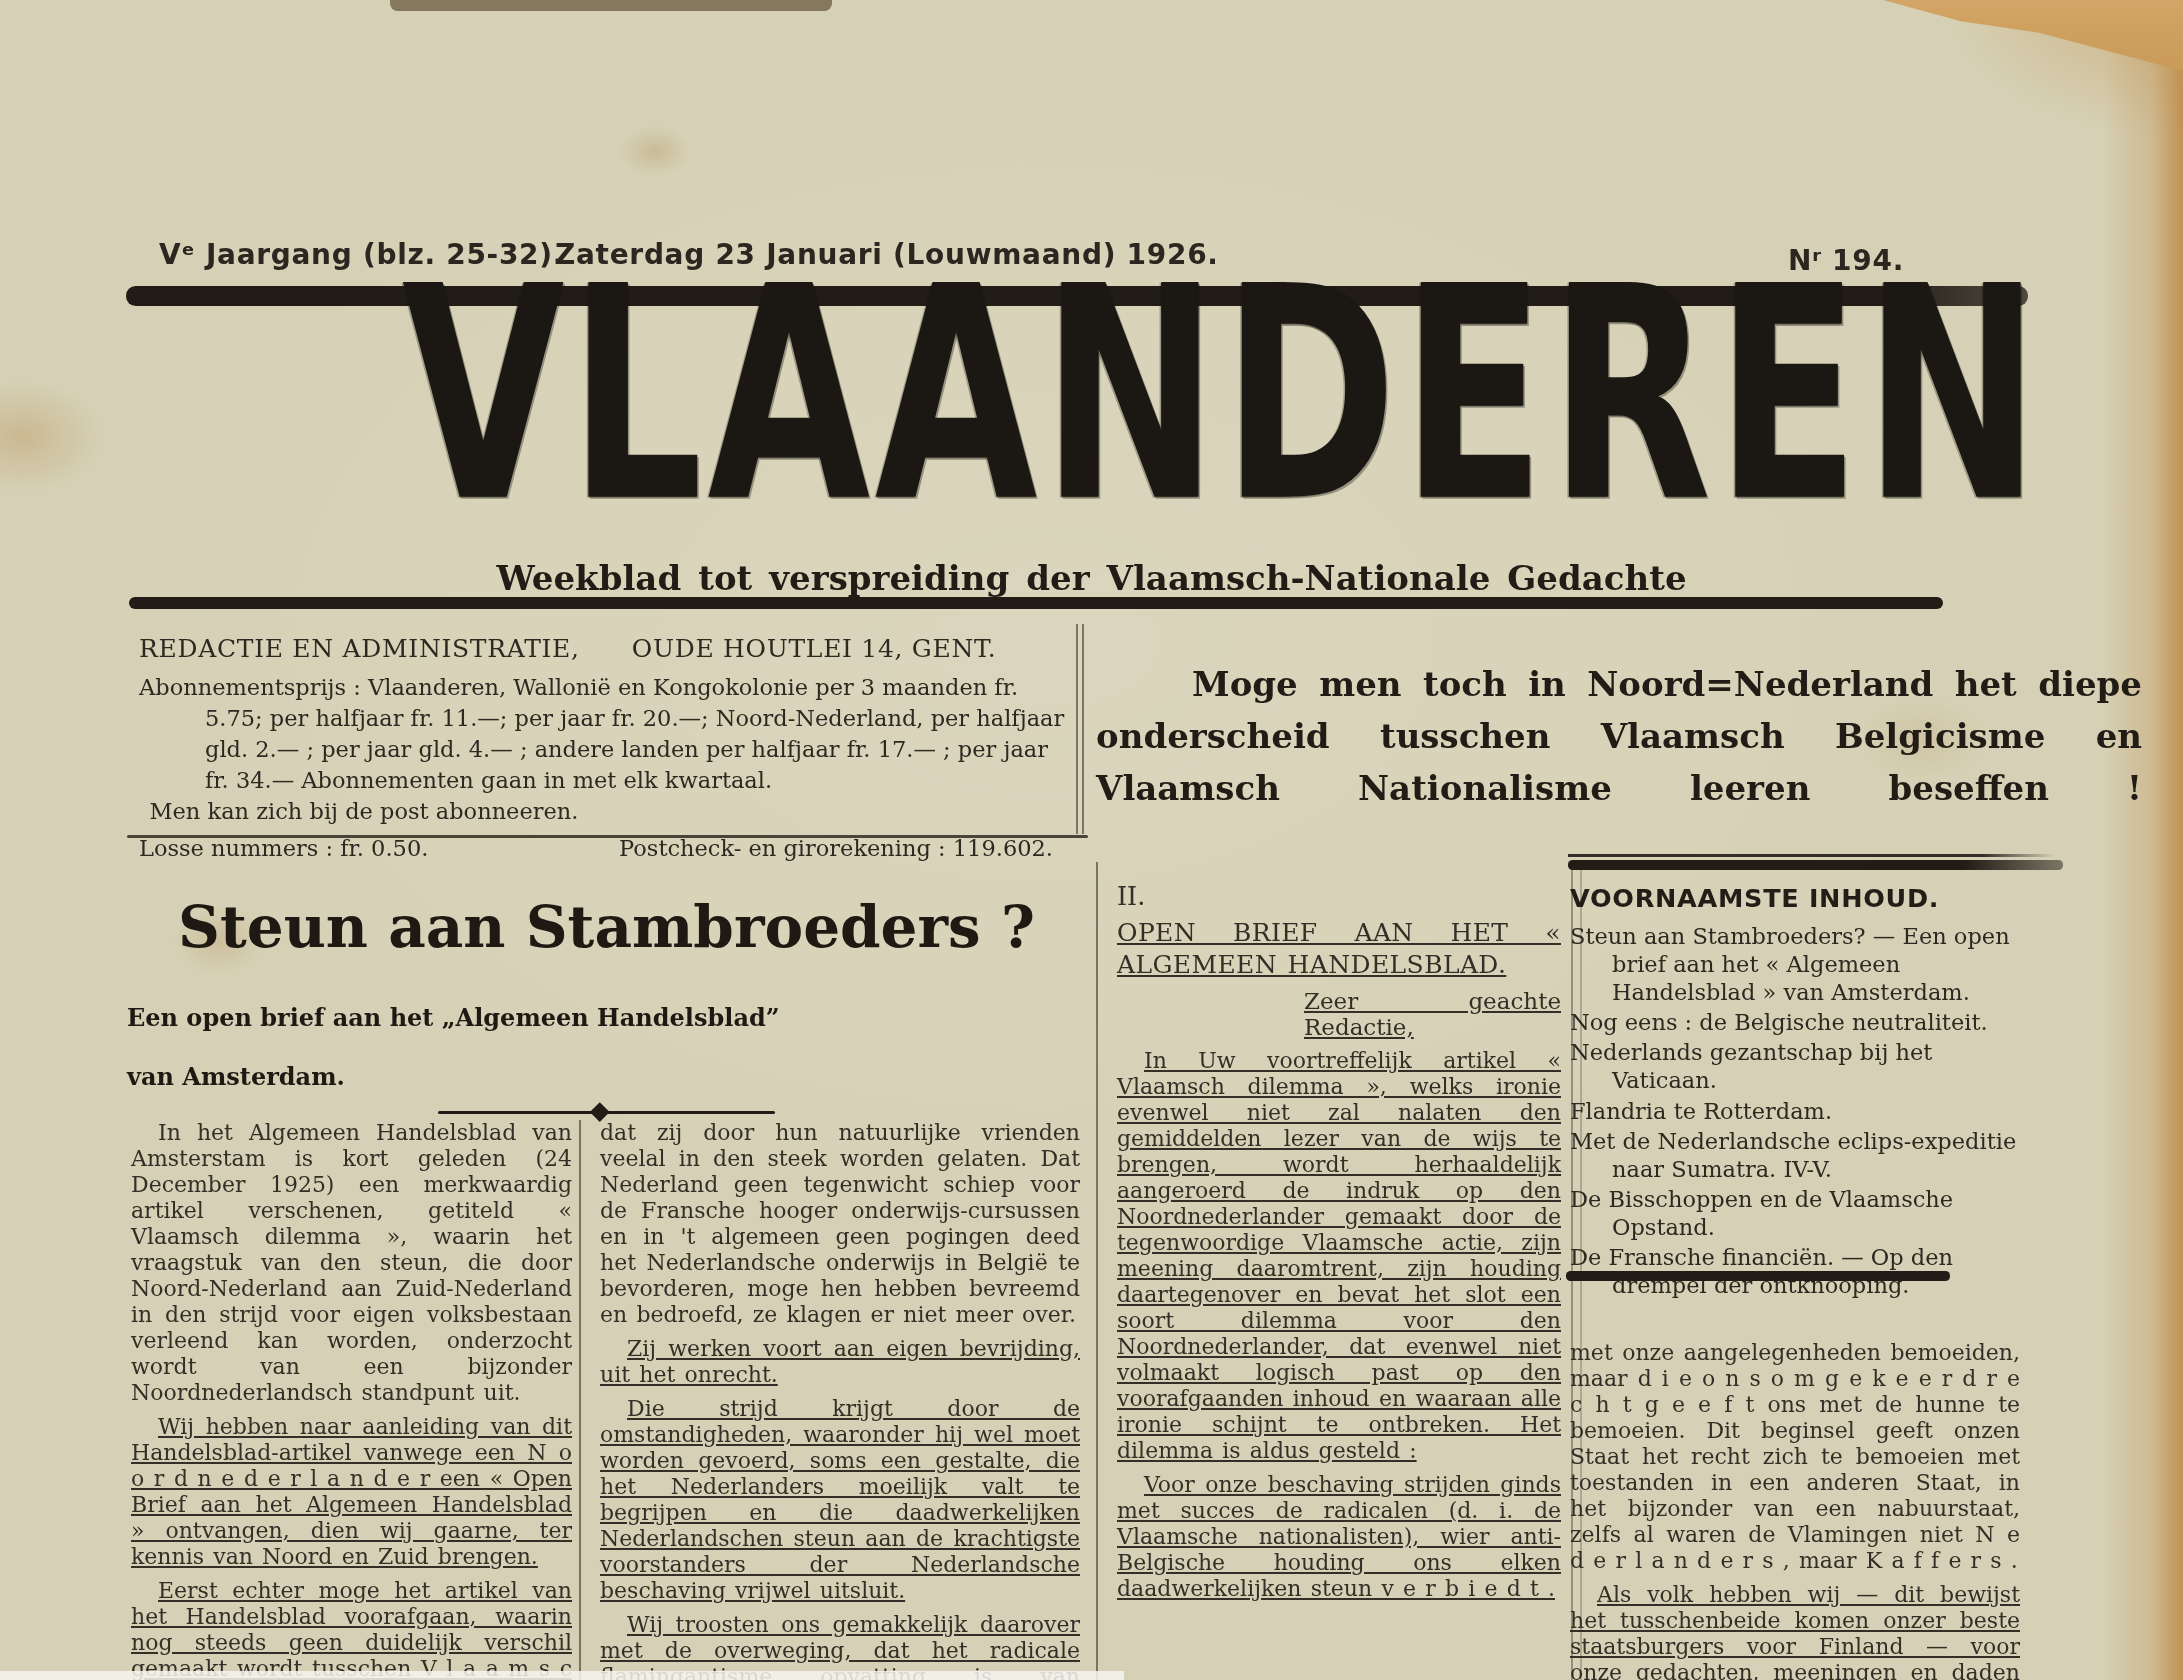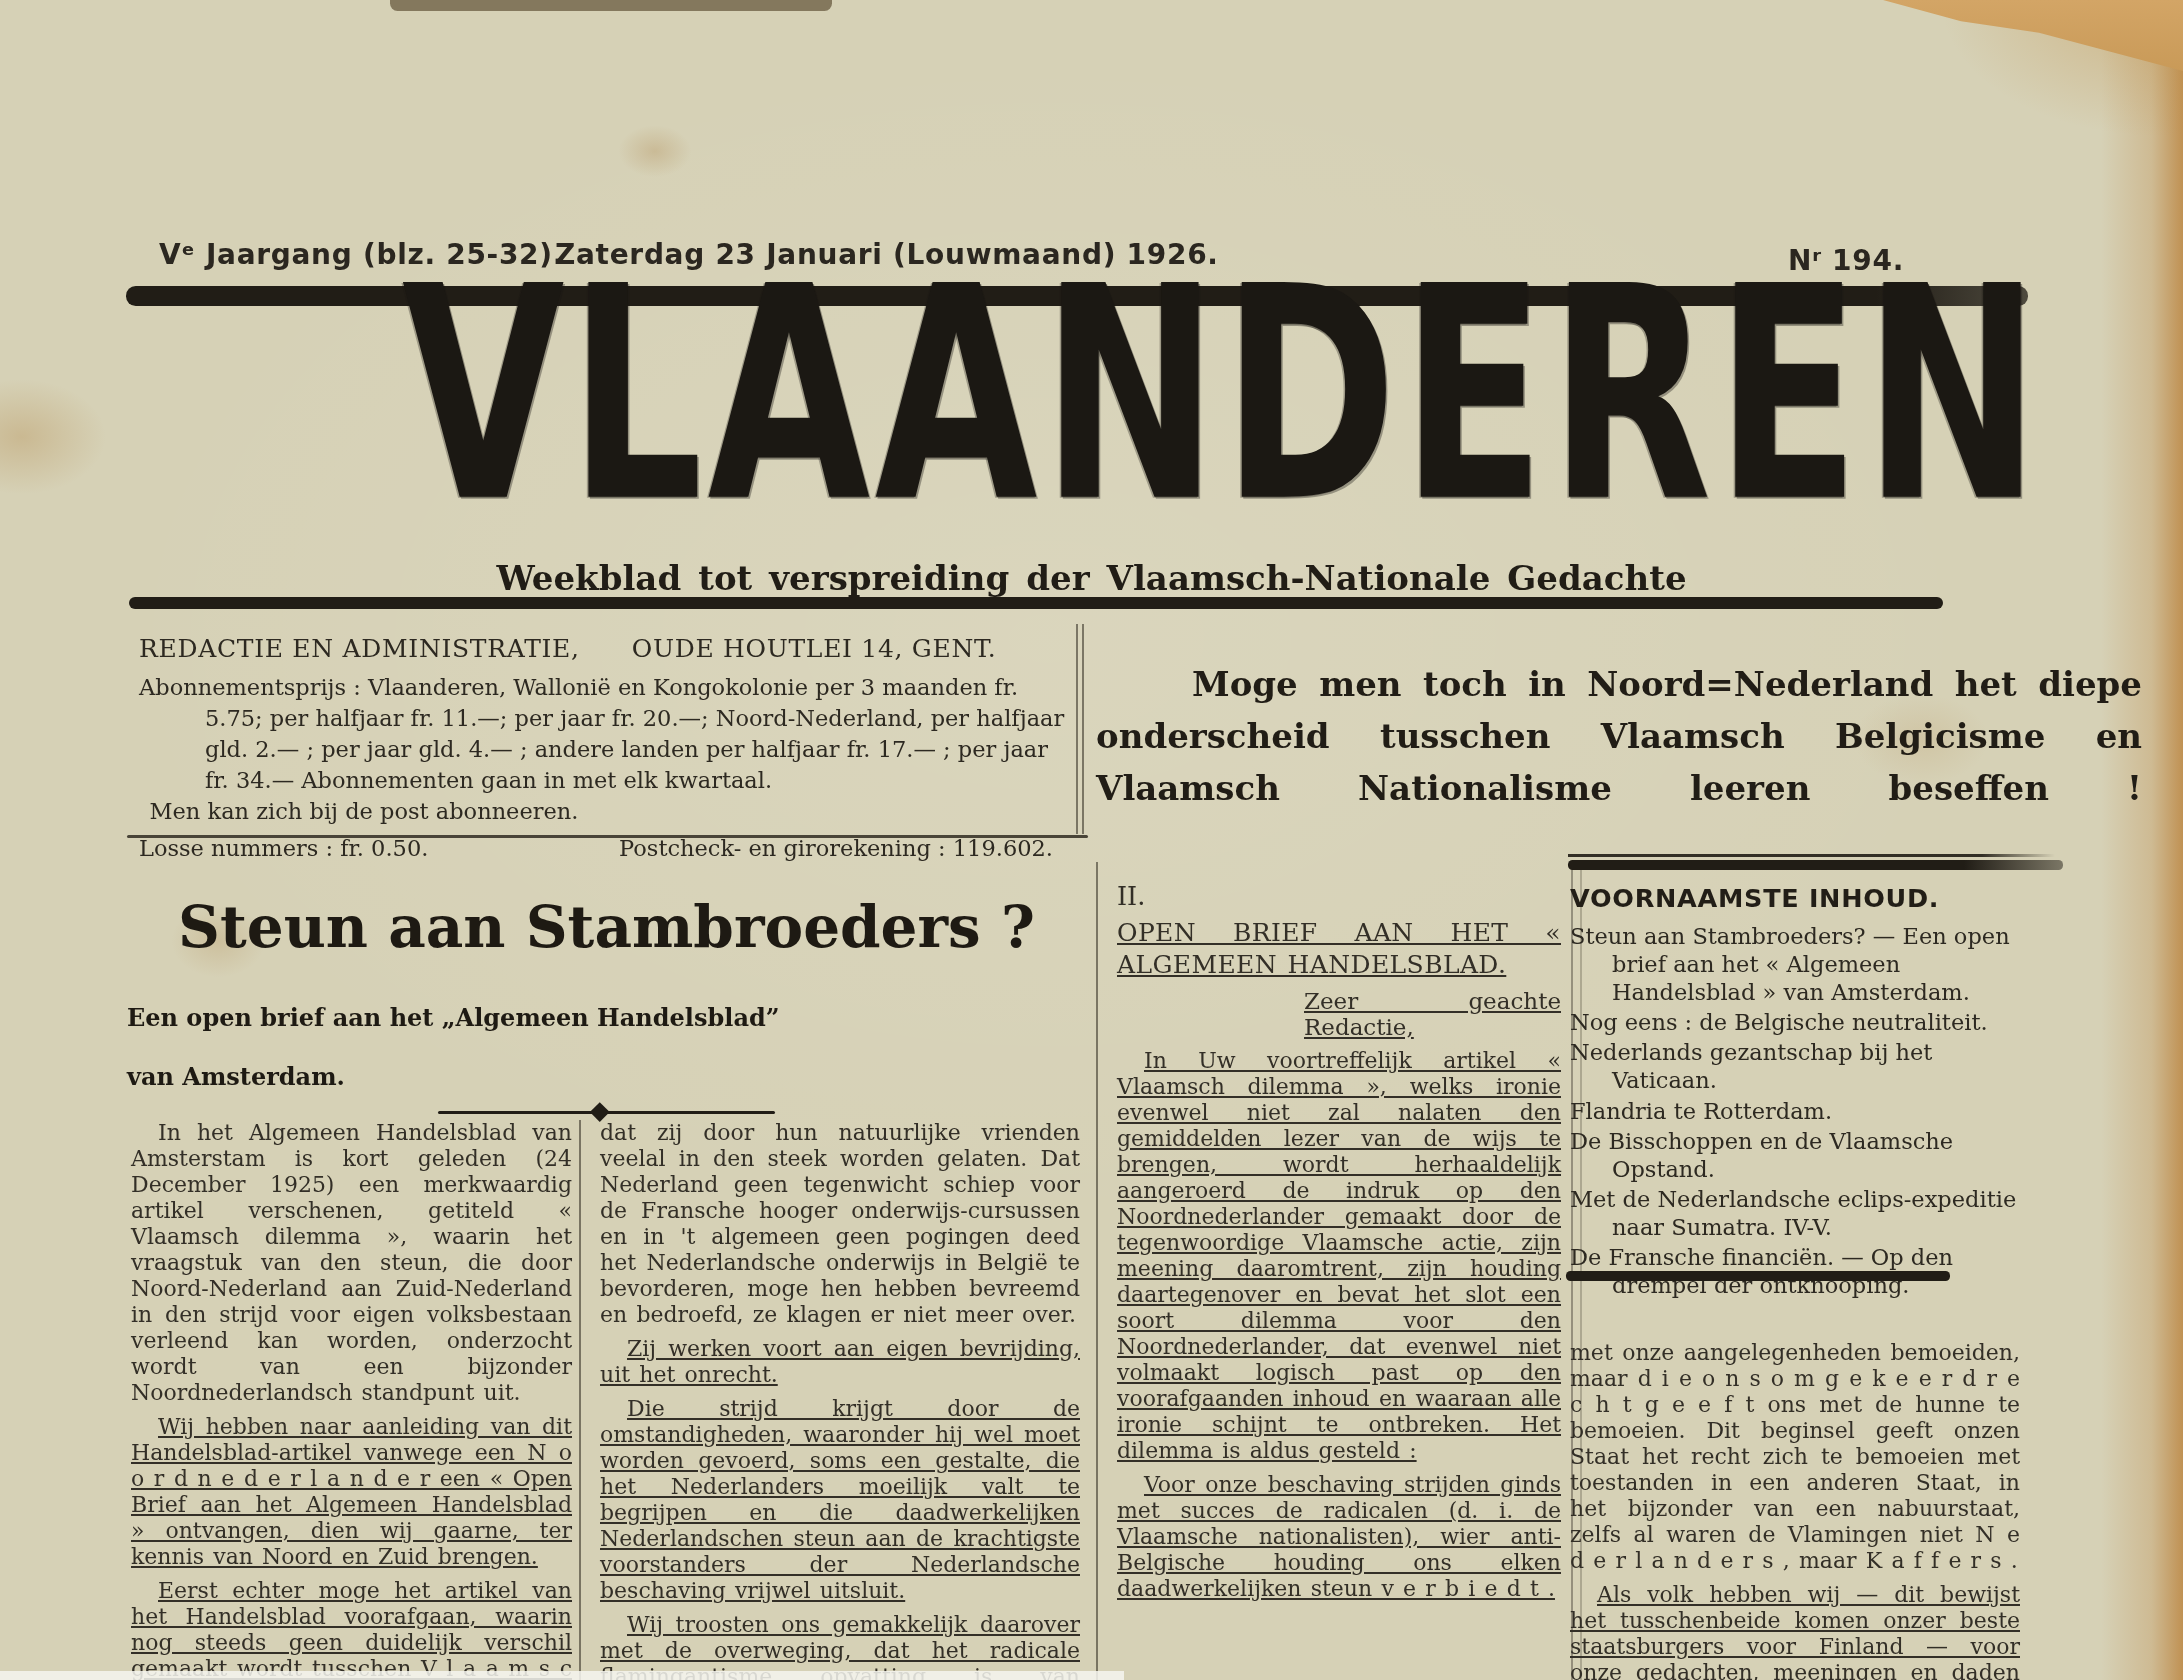--- a/index.html
+++ b/index.html
@@ -163,22 +163,22 @@
   </div>
 
   <div class="abs c4rule-thin"></div>
   <div class="abs c4rule-thick"></div>
   <div class="abs toc">
     <div class="toc-h">VOORNAAMSTE INHOUD.</div>
     <div class="toc-item">Steun aan Stambroeders? — Een open brief aan het « Algemeen Handelsblad » van Amsterdam.</div>
     <div class="toc-item">Nog eens : de Belgische neutraliteit.</div>
     <div class="toc-item">Nederlands gezantschap bij het Vaticaan.</div>
     <div class="toc-item">Flandria te Rotterdam.</div>
+    <div class="toc-item">Met de Nederlandsche eclips-expeditie naar Sumatra. IV-V.</div>
     <div class="toc-item">De Bisschoppen en de Vlaamsche Opstand.</div>
-    <div class="toc-item">Met de Nederlandsche eclips-expeditie naar Sumatra. IV-V.</div>
     <div class="toc-item">De Fransche financiën. — Op den drempel der ontknooping.</div>
   </div>
   <div class="abs c4rule-mid"></div>
 
   <div class="abs col c4p">
     <p class="noind">met onze aangelegenheden bemoeiden, maar d i e  o n s  o m g e k e e r d  r e c h t  g e e f t ons met de hunne te bemoeien. Dit beginsel geeft onzen Staat het recht zich te bemoeien met toestanden in een anderen Staat, in het bijzonder van een nabuurstaat, zelfs al waren de Vlamingen niet N e d e r l a n d e r s ,  maar K a f f e r s .</p>
     <p>Als volk hebben wij — dit bewijst het tusschenbeide komen onzer beste staatsburgers voor Finland — voor onze gedachten, meeningen en daden geen ander richtsnoer te erkennen, dan de vraag of een zekere Staat (België) aan zijn burgers in het algemeen, of aan een deel in het bijzonder, recht</p>
   </div>
 
   <div class="abs botstrip"></div>

